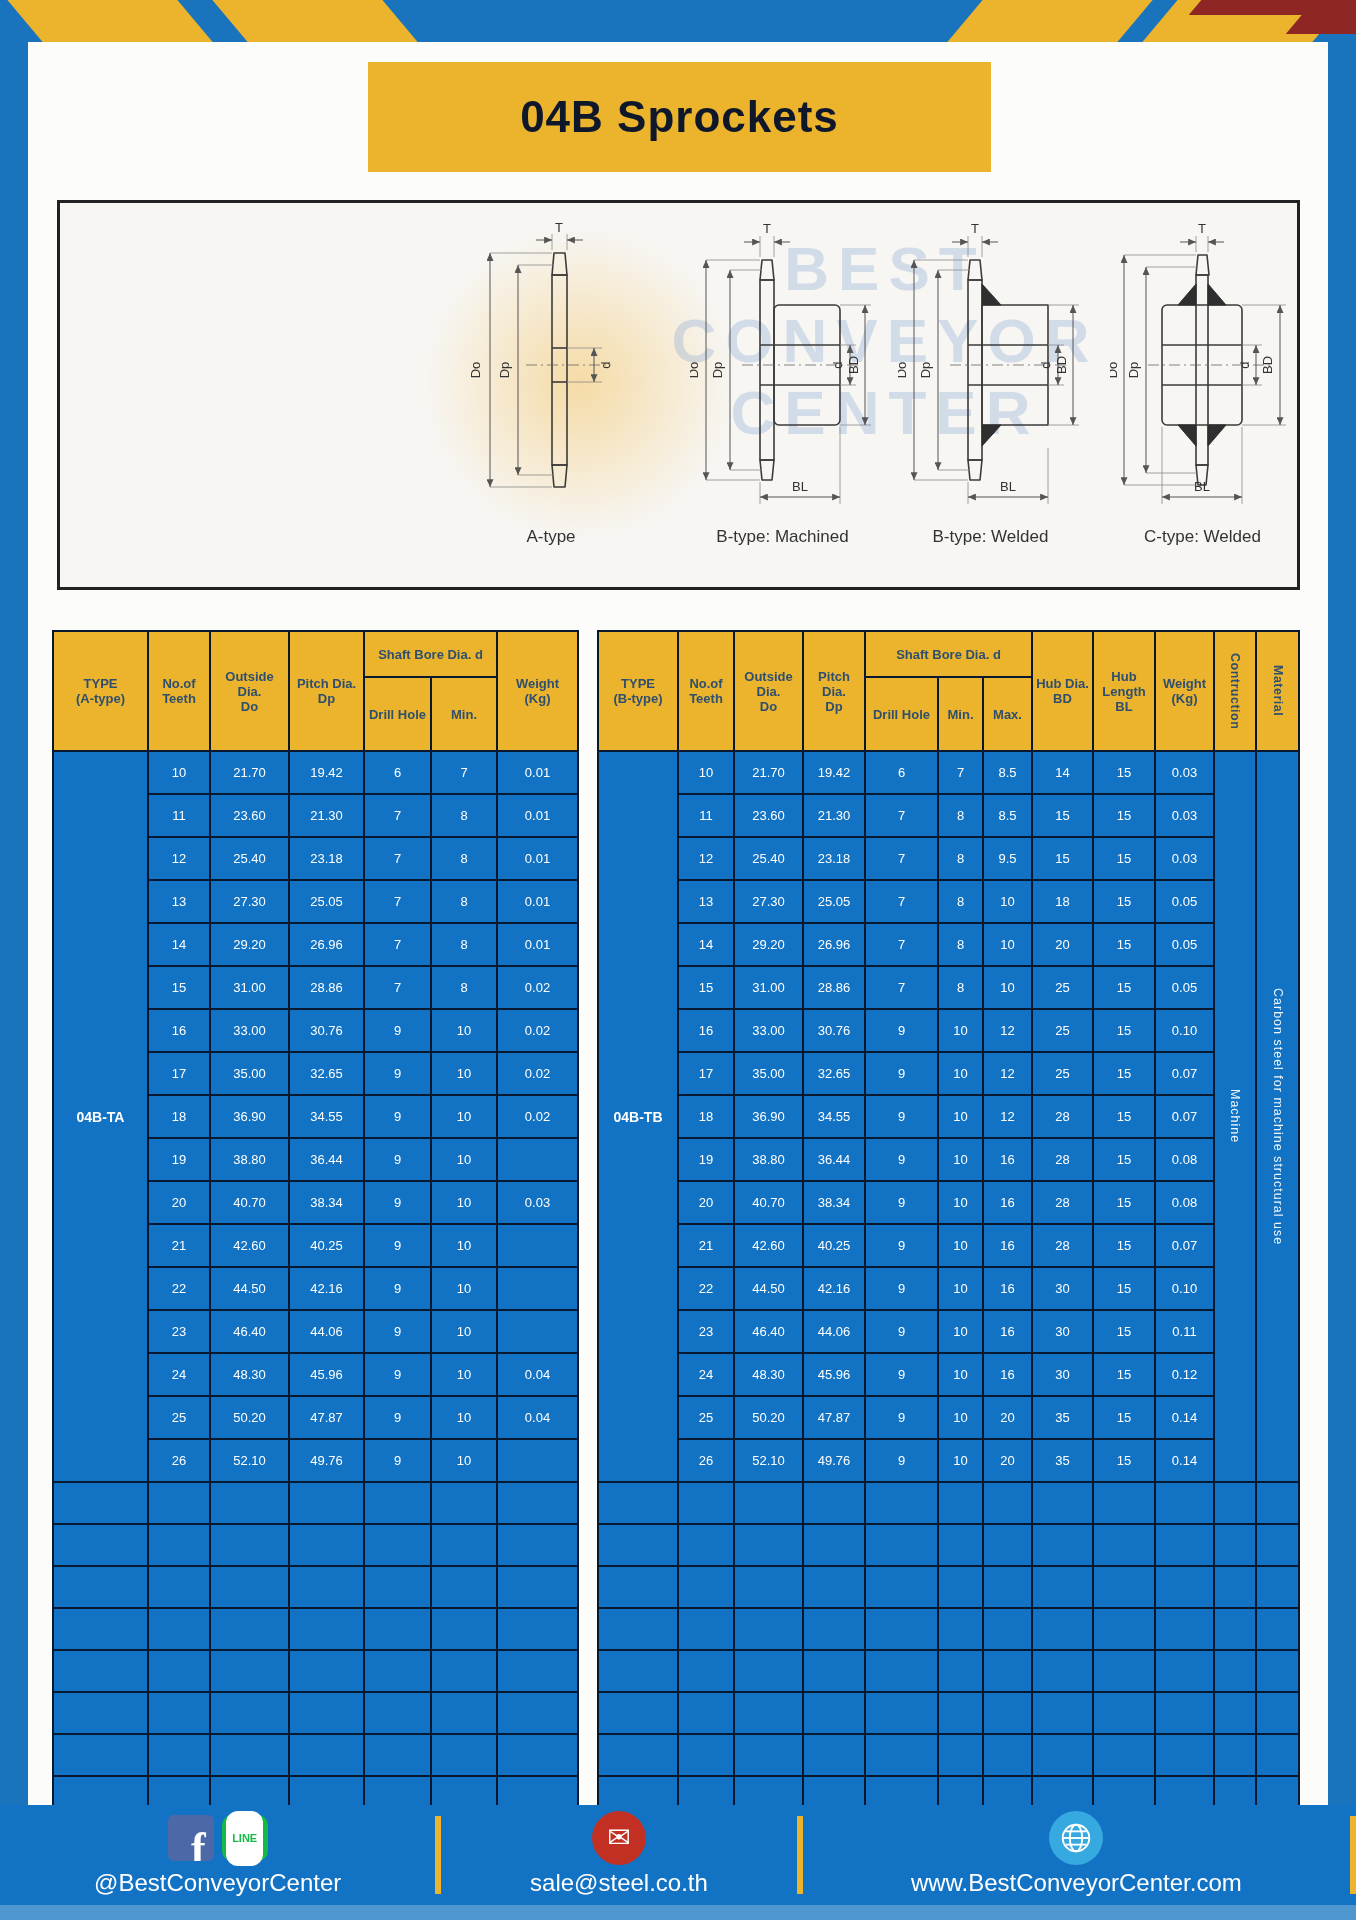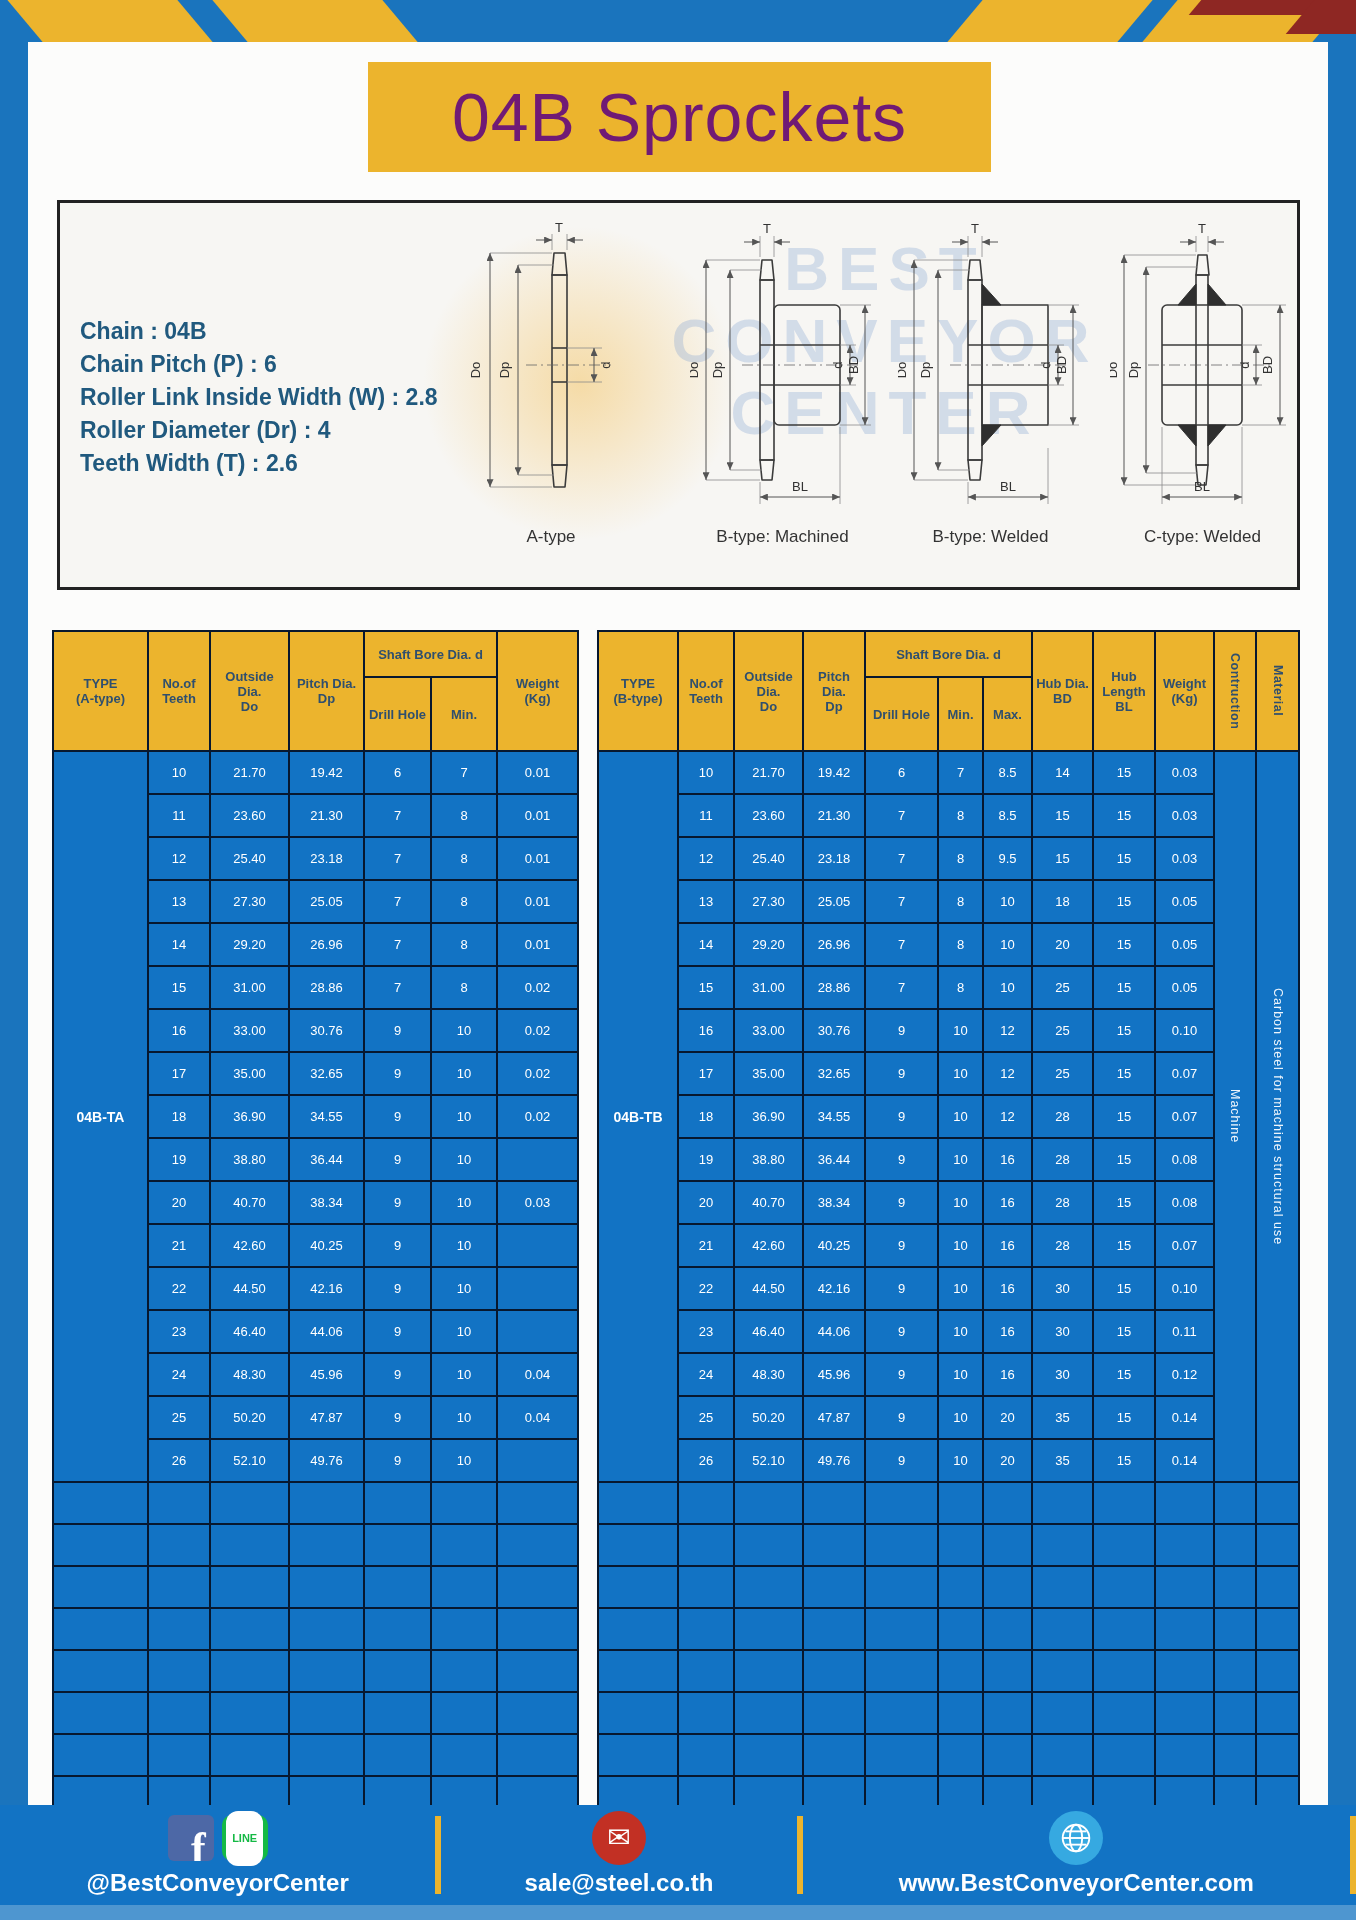--- a/index.html
+++ b/index.html
@@ -12,21 +12,21 @@
   .st-l2{left:230px;transform:skewX(40deg);}
   .st-r1{left:965px;transform:skewX(-40deg);}
   .st-r2{left:1160px;transform:skewX(-40deg);}
   .st-red{position:absolute;left:1195px;top:0;height:15px;width:260px;background:#8e2723;transform:skewX(-40deg);}
   .st-red2{position:absolute;left:1300px;top:0;height:34px;width:120px;background:#8e2723;transform:skewX(-40deg);}
   
   .white-area{position:absolute;left:28px;top:42px;width:1300px;height:1763px;background:#fcfcfb;}
   
   .title-box{position:absolute;left:368px;top:62px;width:623px;height:110px;background:#ecb42d;
              display:flex;align-items:center;justify-content:center;}
-  .title-text{font-size:68px;font-weight:normal;color:#701a75;letter-spacing:1px;}
+  .title-text{font-size:44px;font-weight:bold;color:#0f172a;letter-spacing:1px;}
   
   .panel{position:absolute;left:57px;top:200px;width:1243px;height:390px;background:#f7f6f3;
          border:3px solid #222;box-sizing:border-box;}
   .specs{position:absolute;left:20px;top:112px;z-index:3;}
   .spec-line{font-size:23px;font-weight:bold;color:#20597e;line-height:33px;white-space:nowrap;}
   .wm-logo{position:absolute;left:340px;top:20px;width:360px;height:320px;z-index:1;
            background:radial-gradient(circle at 50% 50%, rgba(243,186,73,0.45), rgba(243,186,73,0) 65%);}
   .wm-text{position:absolute;left:530px;top:30px;width:590px;z-index:1;text-align:center;
            color:rgba(125,160,210,0.30);font-weight:bold;font-size:62px;letter-spacing:9px;line-height:72px;}
   .figure{position:absolute;top:12px;z-index:2;display:flex;flex-direction:column;align-items:center;}
@@ -57,21 +57,21 @@
   .spec-table tbody td.vert-data{writing-mode:vertical-rl;font-size:12.5px;letter-spacing:1px;color:#eef5fc;}
   .spec-table tbody tr.empty-row td{height:40px;}
   
   .footer{position:absolute;left:0;top:1805px;width:1356px;height:100px;background:#1273c4;
           display:flex;align-items:stretch;}
   .fsection{display:flex;flex-direction:column;align-items:center;justify-content:space-between;
             padding:6px 0 8px;box-sizing:border-box;flex-grow:1;}
   .fs1{flex-basis:318px;} .fs2{flex-basis:238px;} .fs3{flex-basis:430px;} .fs4{flex-basis:340px;}
   .fdivider{width:6px;background:#ecb42d;height:78px;align-self:center;}
   .icons{display:flex;gap:8px;align-items:center;height:54px;}
-  .flabel{font-size:24px;font-weight:bold;color:#ffffff;white-space:nowrap;}
+  .flabel{font-size:24px;font-weight:normal;color:#ffffff;white-space:nowrap;}
   .fb-icon{width:46px;height:46px;background:#4d68a6;border-radius:6px;overflow:hidden;position:relative;}
   .fb-icon span{position:absolute;right:8px;bottom:-10px;color:#fff;font-family:"Liberation Serif",serif;
                 font-weight:bold;font-size:44px;line-height:1;}
   .line-icon{width:46px;height:46px;background:#15b945;border-radius:10px;display:flex;
              align-items:center;justify-content:center;}
   .line-bubble{background:#fff;border-radius:12px;padding:22px 6px;color:#15b945;font-weight:bold;
                font-size:11px;line-height:1;}
   .round-icon{width:54px;height:54px;border-radius:50%;display:flex;align-items:center;justify-content:center;}
   .email-icon{background:#c23024;}
   .email-icon span{color:#fff;font-size:28px;line-height:1;}
@@ -100,27 +100,20 @@
   </div>
 
   <div class="panel">
     <div class="wm-logo"></div>
     <div class="wm-text">
       <div>BEST</div>
       <div>CONVEYOR</div>
       <div>CENTER</div>
     </div>
 
-    <div class="specs">
-      <div class="spec-line">Chain : 04B</div>
-      <div class="spec-line">Chain Pitch (P) : 6</div>
-      <div class="spec-line">Roller Link Inside Width (W) : 2.8</div>
-      <div class="spec-line">Roller Diameter (Dr) : 4</div>
-      <div class="spec-line">Teeth Width (T) : 2.6</div>
-    </div>
 
     <div class="figure fig-a">
       <svg width="170" height="310" viewBox="0 0 170 300">
         <defs>
             <marker id="arA" viewBox="0 0 10 8" refX="9" refY="4" markerWidth="9" markerHeight="7" orient="auto-start-reverse">
               <path d="M0,0 L9,4 L0,8 Z" fill="#555"></path>
             </marker>
           </defs>
         <polygon class="part" points="88,33 99,33 101,55 86,55"></polygon>
         <rect class="part" x="86" y="55" width="15" height="190"></rect>

